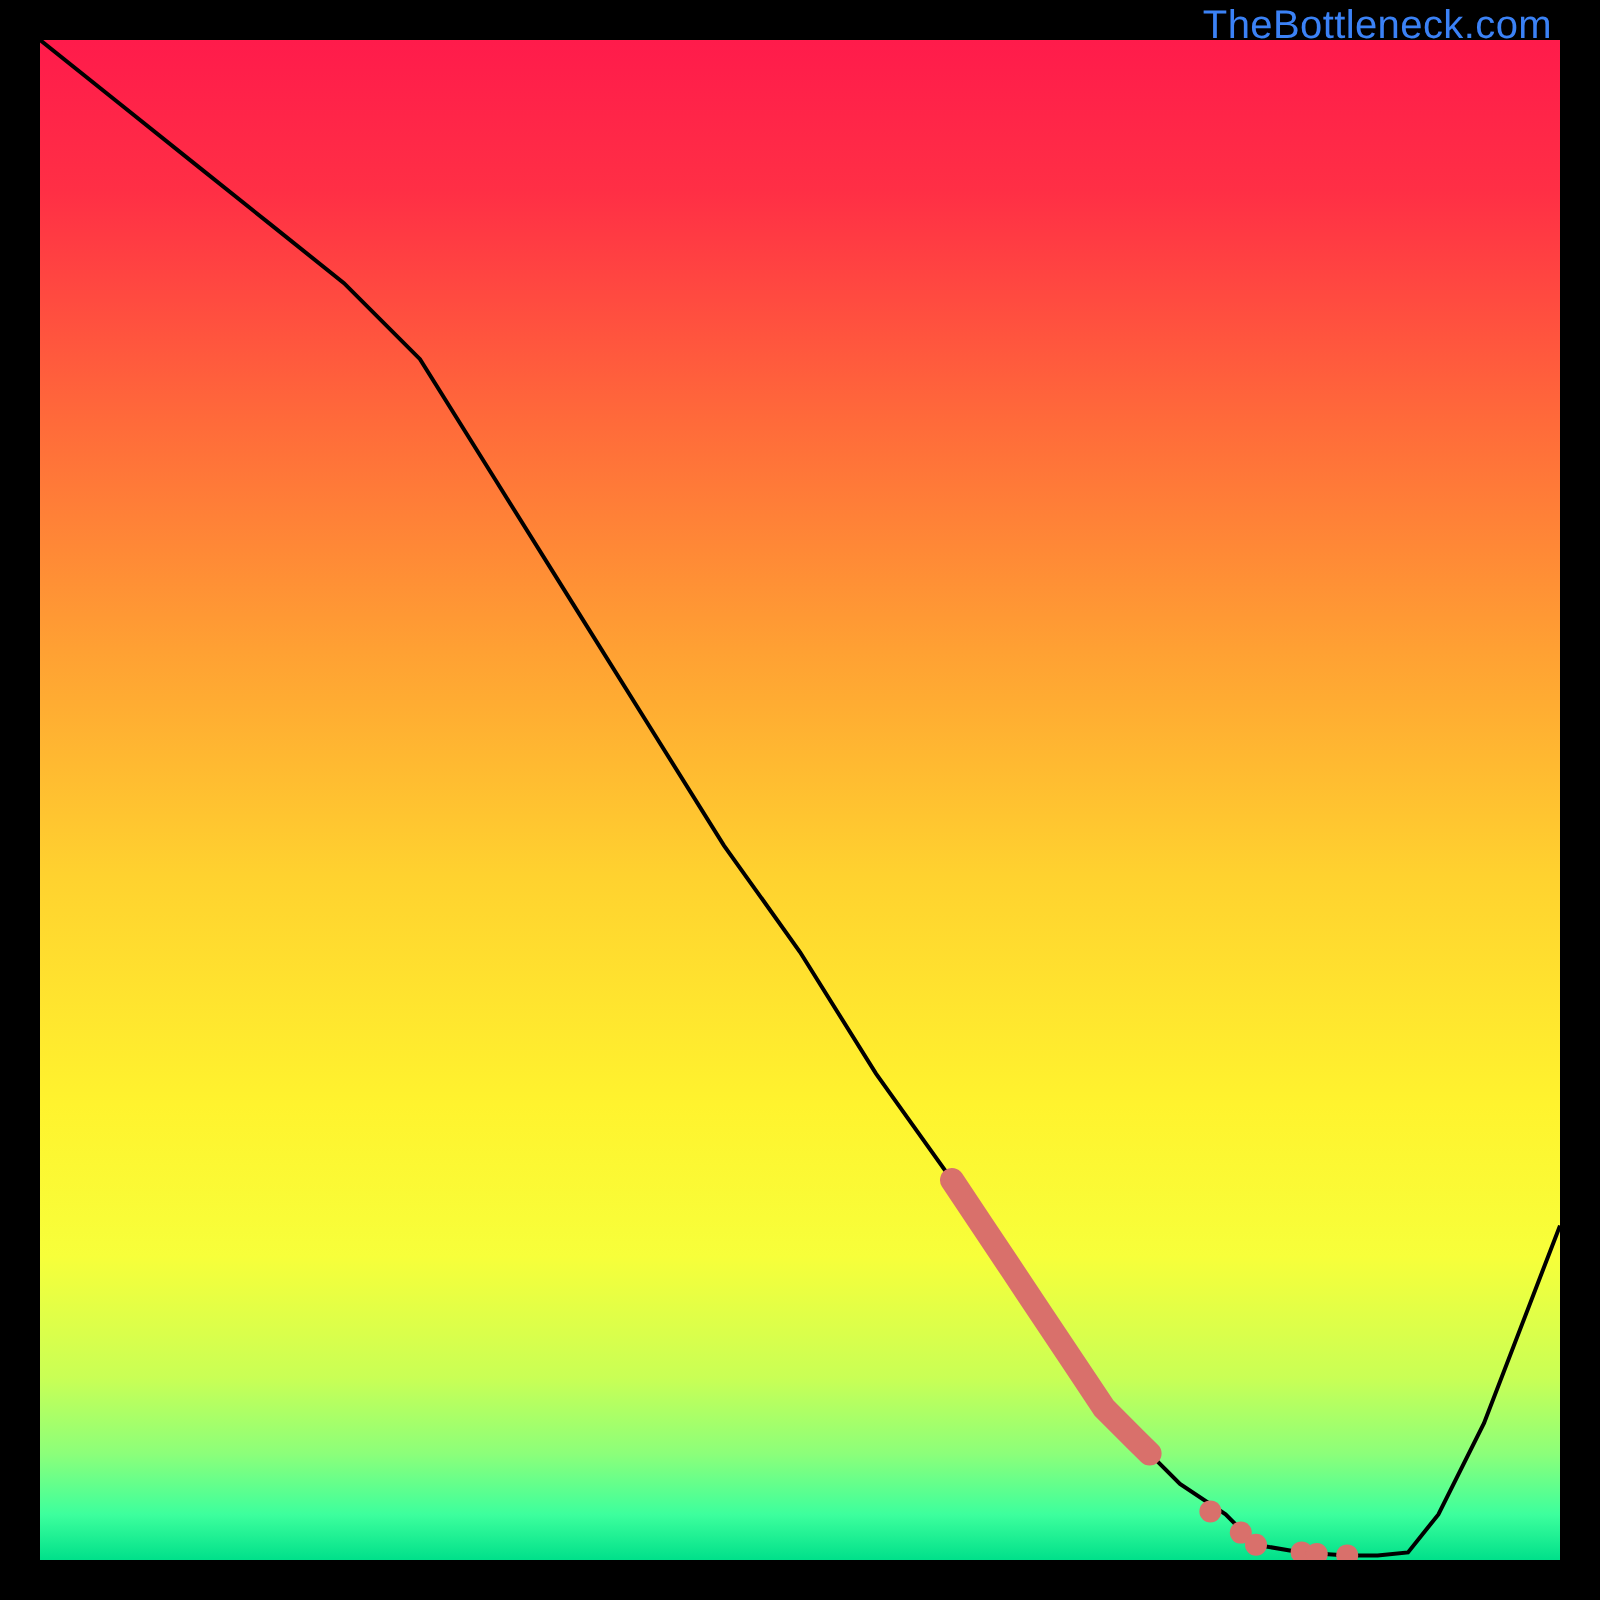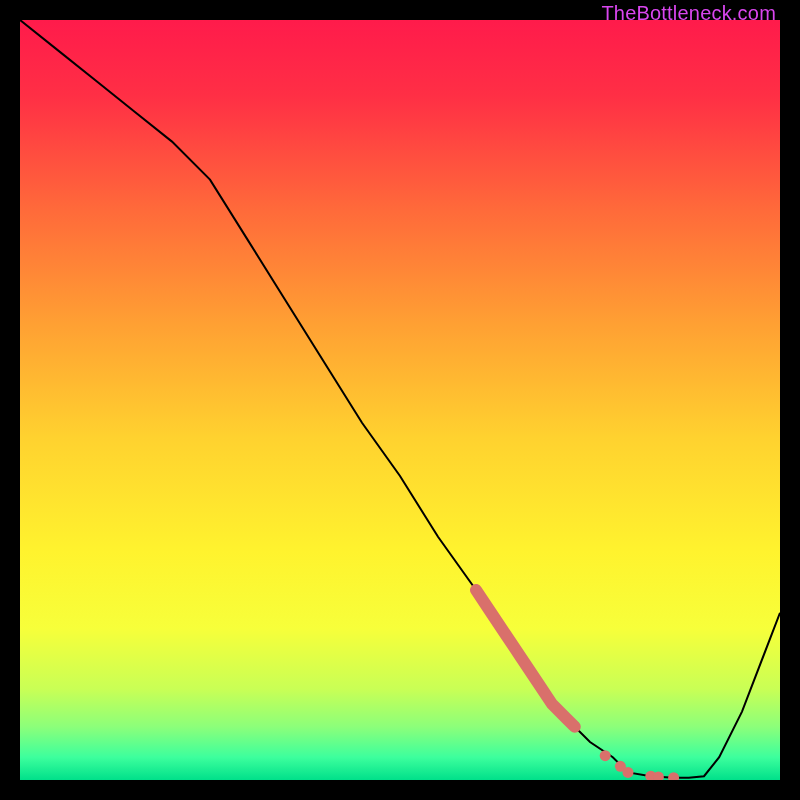--- a/index.html
+++ b/index.html
@@ -23,21 +23,21 @@
     position: absolute;
     left: 0;
     top: 0;
     width: 760px;
     height: 760px;
   }
   .watermark {
     position: absolute;
     top: 2px;
     right: 24px;
-    color: #d946ef;
+    color: #3b82f6;
     font-size: 20px;
     font-weight: 500;
     letter-spacing: 0.2px;
   }
 </style>
 </head>
 <body>
 
 <div class="watermark">TheBottleneck.com</div>
 

